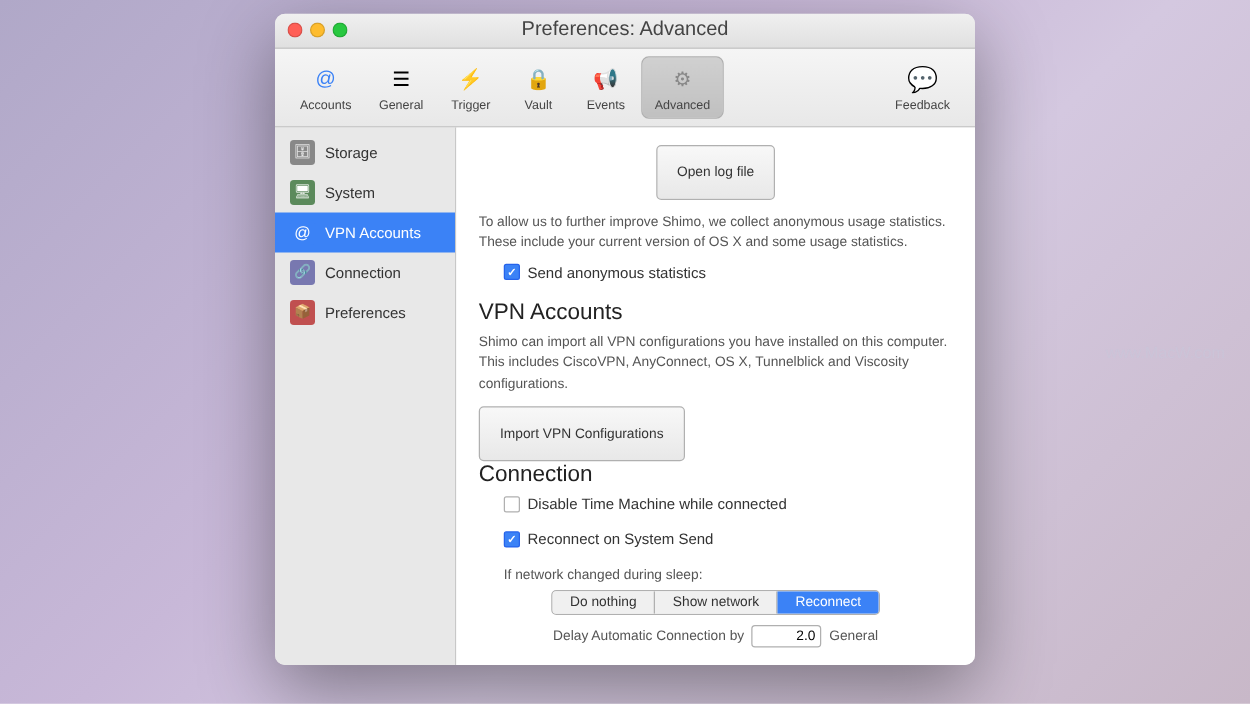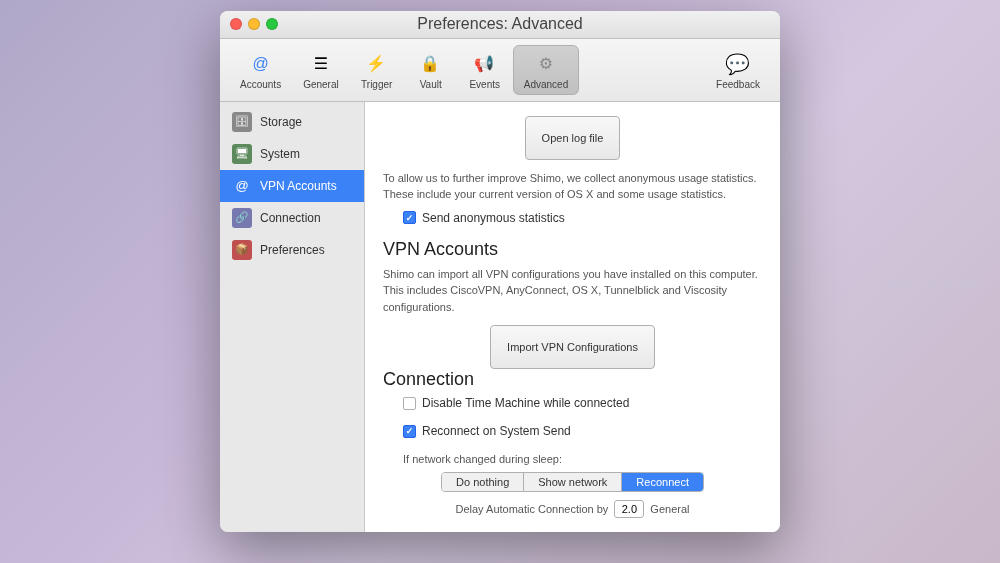--- a/index.html
+++ b/index.html
@@ -196,21 +196,21 @@
       margin-bottom: 6px;
     }
     .section-desc {
       font-size: 11px;
       color: #555;
       line-height: 1.5;
       margin-bottom: 10px;
     }
     .btn-row {
       display: flex;
-      justify-content: center;
+      justify-content: flex-start;
       margin-bottom: 0;
     }
     .segment-control {
       display: flex;
       border: 1px solid #b0b0b0;
       border-radius: 4px;
       overflow: hidden;
     }
     .segment-btn {
       padding: 3px 14px;
@@ -229,26 +229,26 @@
     .delay-row {
       display: flex;
       align-items: center;
       gap: 6px;
       font-size: 11px;
       color: #555;
       justify-content: center;
       margin-top: 8px;
     }
     .delay-input {
-      width: 30px;
+      width: 56px;
       padding: 2px 4px;
       border: 1px solid #b0b0b0;
       border-radius: 3px;
       font-size: 11px;
-      text-align: center;
+      text-align: right;
       background: white;
     }
 
     
     .watermark {
       position: absolute;
       right: 20px;
       top: 50%;
       transform: translateY(-50%);
       color: rgba(200,200,220,0.5);

